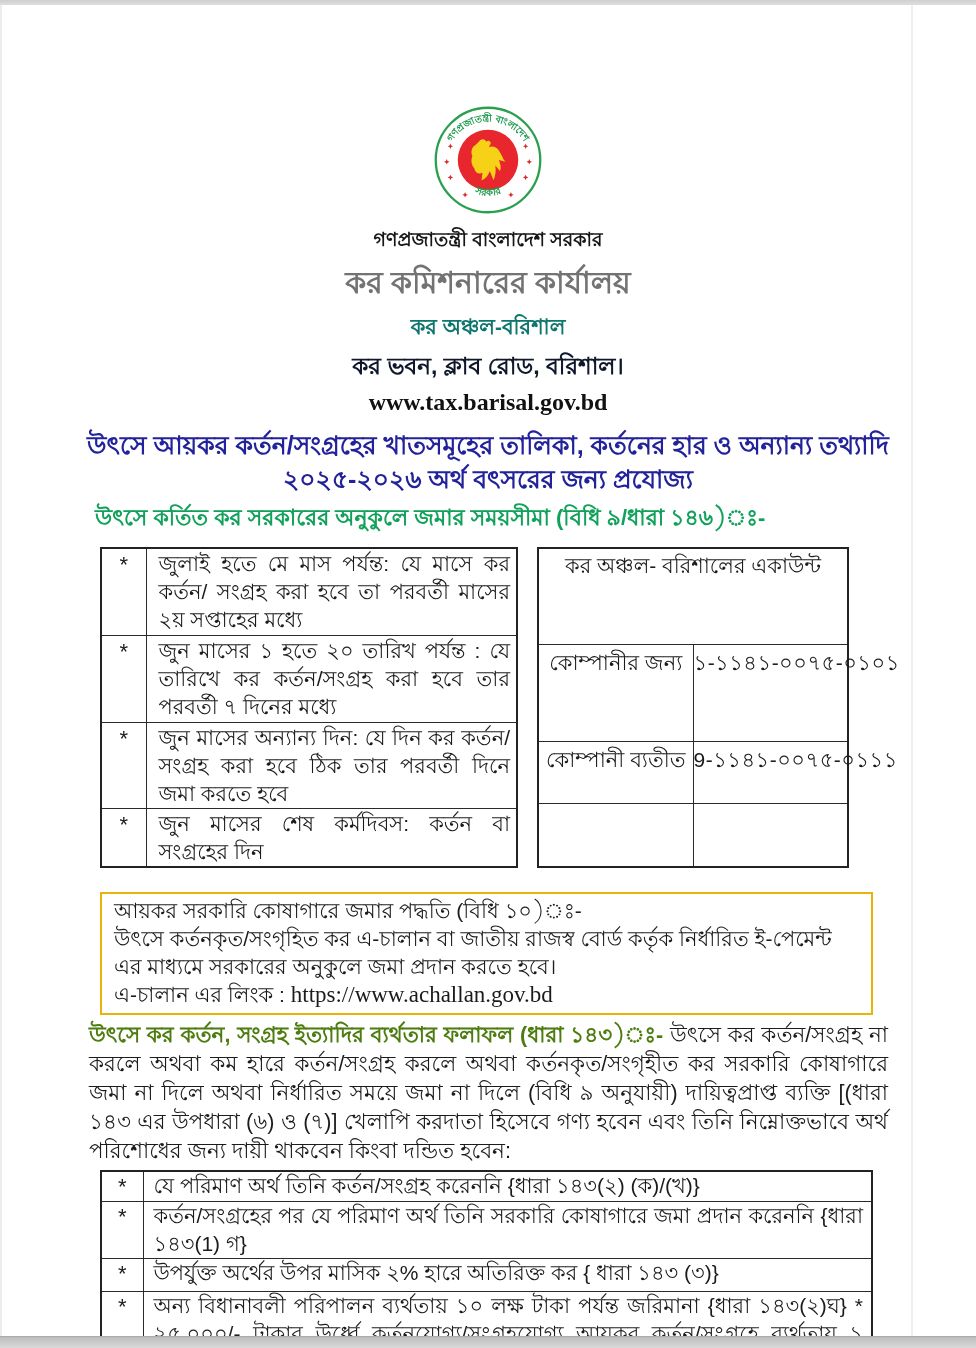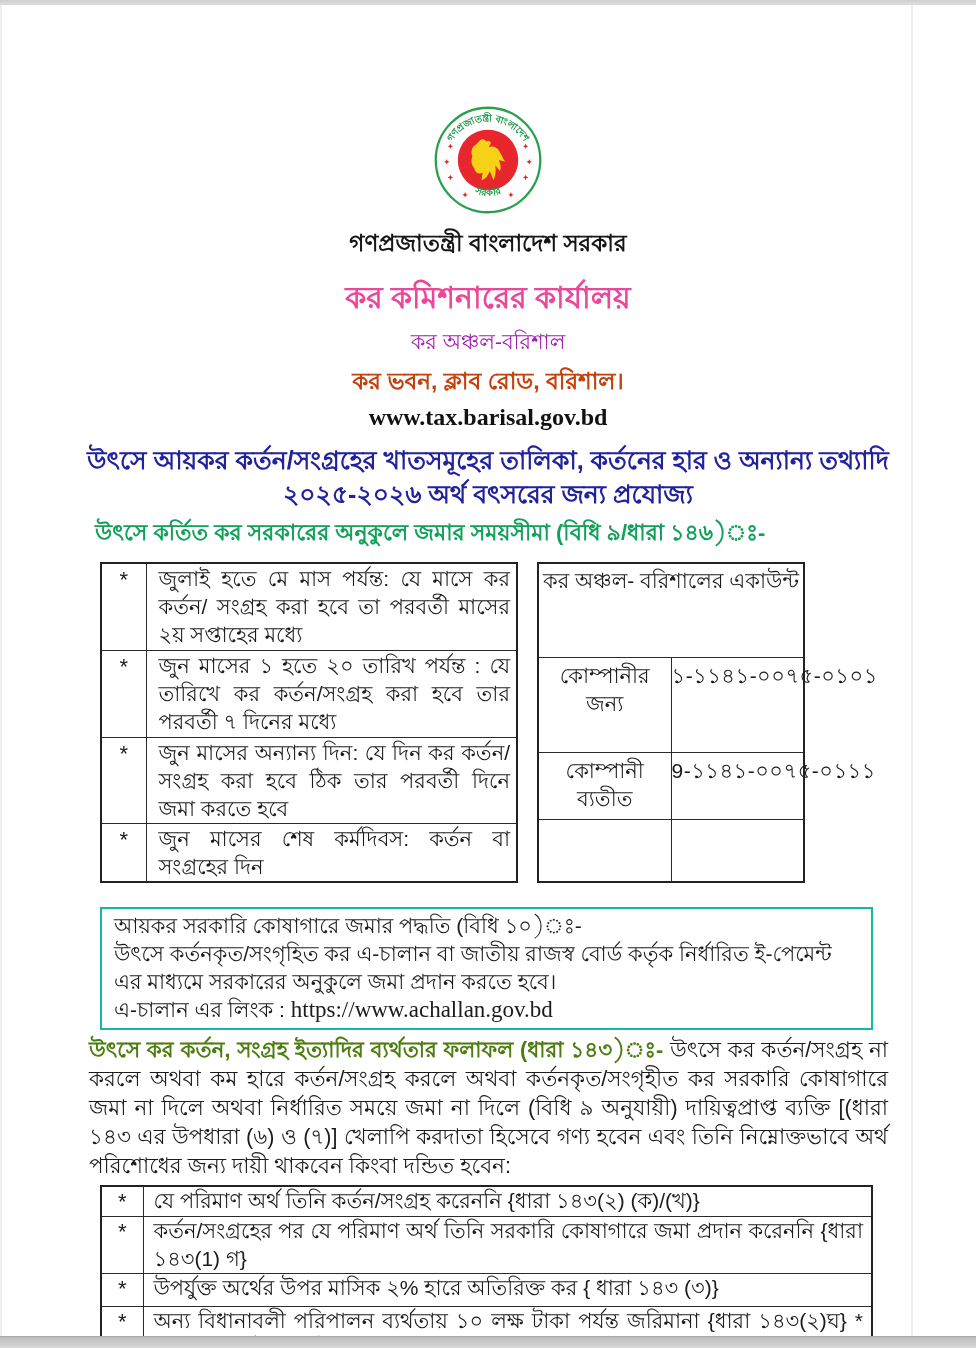--- a/index.html
+++ b/index.html
@@ -18,24 +18,24 @@
   .edge-right { position:absolute; top:5px; bottom:12px; left:911px; width:2px; background:#efefef; }
 
   .page { position:absolute; top:5px; left:0; width:976px; }
 
   
   .emblem-wrap { margin-top:100px; text-align:center; }
   .emblem-wrap svg { width:110px; height:110px; }
 
   
   .hdr { text-align:center; }
-  .hdr-line1 { margin-top:6px; font-size:23px; font-weight:bold; color:#161616; }
-  .hdr-line2 { margin-top:10px; font-size:30px; font-weight:bold; color:#ec4899; }
-  .hdr-line3 { margin-top:1px; font-size:21px; font-weight:normal; color:#a21caf; }
-  .hdr-line4 { margin-top:2px; font-size:23px; font-weight:bold; color:#c2410c; }
+  .hdr-line1 { margin-top:6px; font-size:19px; font-weight:bold; color:#161616; }
+  .hdr-line2 { margin-top:2px; font-size:30px; font-weight:bold; color:#737373; }
+  .hdr-line3 { margin-top:1px; font-size:21px; font-weight:bold; color:#0f766e; }
+  .hdr-line4 { margin-top:2px; font-size:23px; font-weight:bold; color:#0f172a; }
   .hdr-web   { margin-top:2px; font-size:24px; font-weight:bold; color:#111;
                font-family:"Liberation Serif","DejaVu Serif",serif; }
 
   
   .doc-title { margin-top:12px; text-align:center; color:#22229b; font-weight:bold; }
   .doc-title .l1 { font-size:25px; line-height:35px; }
   .doc-title .l2 { font-size:25px; line-height:33px; }
 
   
   .sec1-head { margin:4px 0 0 95px; font-size:22px; font-weight:bold; color:#12a15b; }
@@ -43,27 +43,27 @@
   
   .tables-row { margin:10px 0 0 100px; display:flex; gap:19px; }
   table { border-collapse:collapse; table-layout:fixed; }
   .t-dead, .t-acct { border:2px solid #222; }
   .t-dead td, .t-acct td { border:1.5px solid #2a2a2a; vertical-align:top;
       font-size:21px; line-height:28px; }
   .t-dead { width:418px; }
   .t-dead .c-star { width:45px; text-align:center; font-size:22px; padding-top:2px; }
   .t-dead .c-txt  { padding:1px 6px 0 12px; text-align:justify; }
   .r-h87 { height:87px; } .r-h56 { height:56px; } .r-h57 { height:57px; }
-  .t-acct { width:268px; }
+  .t-acct { width:312px; }
   .t-acct .hd { text-align:center; padding-top:3px; font-size:21px; }
   .t-acct .c-lab { width:142px; text-align:center; padding-top:4px; }
   .t-acct .c-val { text-align:center; padding-top:4px; letter-spacing:0.5px; }
 
   
-  .dep-box { margin:24px 0 0 100px; width:773px; border:2px solid #14b8a6;
+  .dep-box { margin:24px 0 0 100px; width:773px; border:2px solid #eab308;
       padding:3px 10px 4px 12px; font-size:21px; line-height:28px; }
   .dep-box .bl { font-weight:normal; }
   .dep-url { font-family:"Liberation Serif","DejaVu Serif",serif; font-size:23px; }
 
   
   .fail-par { margin:6px 88px 0 89px; font-size:21.5px; line-height:29px; text-align:justify; }
   .fail-lead { color:#4d7c0f; font-weight:bold; }
 
   
   .t-fail { margin:4px 0 0 100px; width:773px; border:2px solid #222; }

